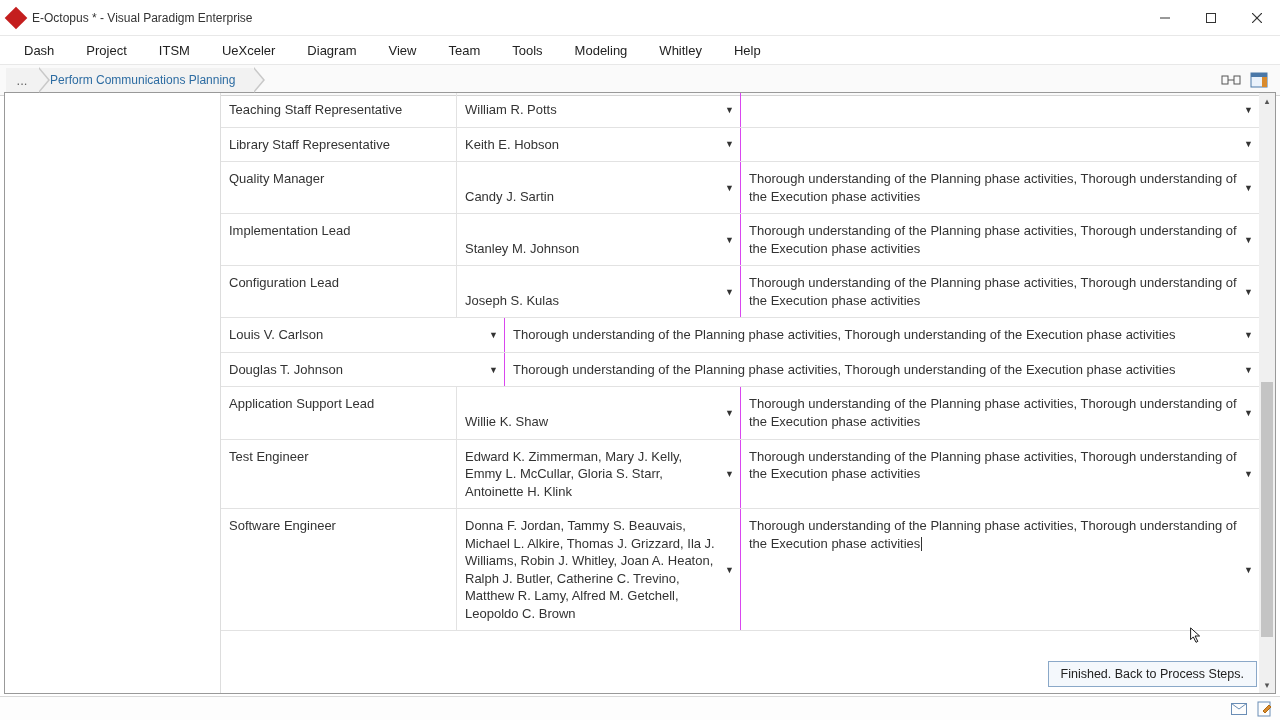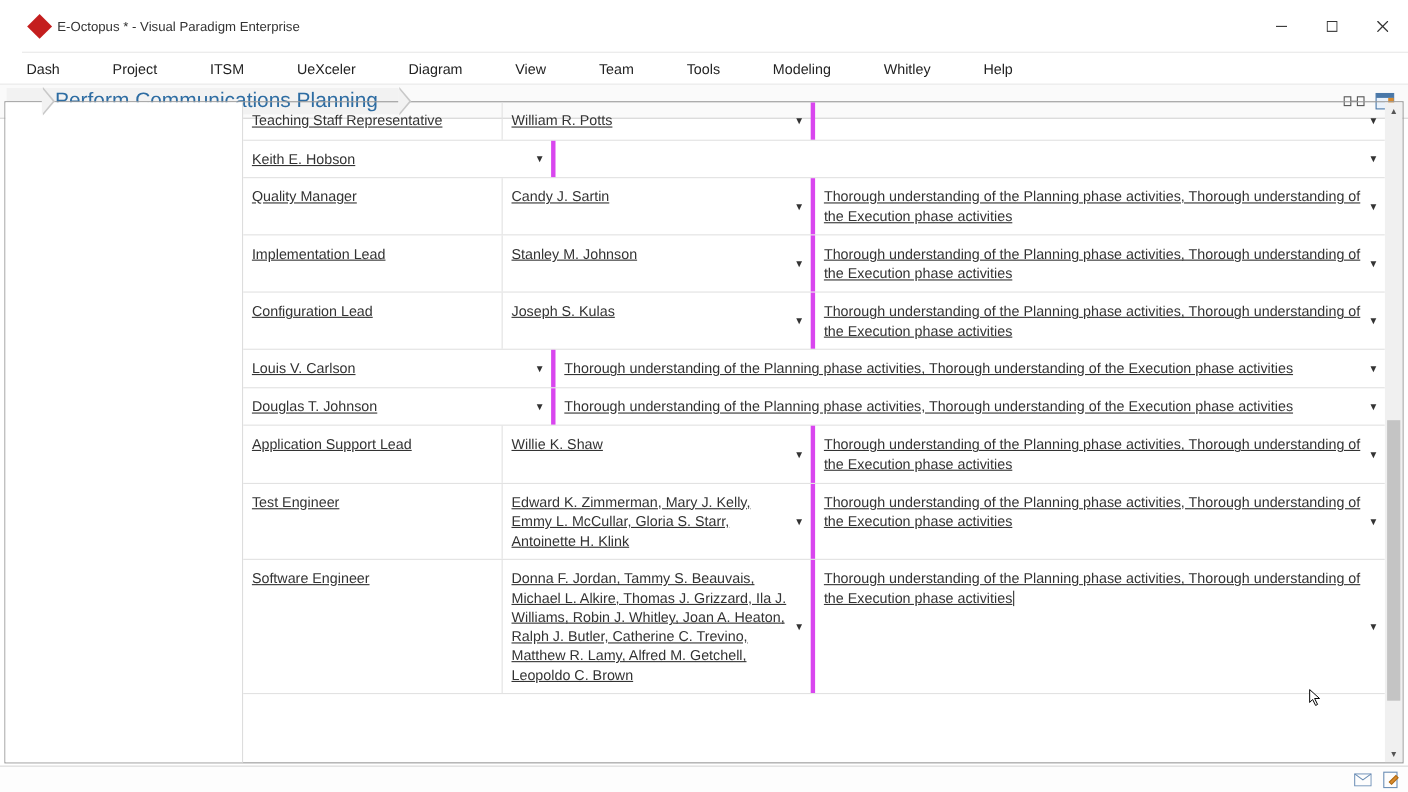--- a/index.html
+++ b/index.html
@@ -1,49 +1,49 @@
 <!DOCTYPE html>
 <html><head>
 <meta charset="utf-8">
 <style>
 * { box-sizing: border-box; margin: 0; padding: 0; font-family: "Segoe UI", Tahoma, sans-serif; }
 body { background: #fff; width: 1280px; height: 720px; overflow: hidden; position: relative; }
 
-.titlebar { height: 48px; display: flex; align-items: center; padding: 0 0 0 8px; border-bottom: 1px solid #e8e8e8; margin-left: 20px; }
+.titlebar { height: 36px; display: flex; align-items: center; padding: 0 0 0 8px; border-bottom: 1px solid #e8e8e8; }
 .titlebar .app-icon { width: 16px; height: 16px; background: #c41e1e; transform: rotate(45deg); margin-right: 8px; }
 .titlebar .title { font-size: 12px; color: #333; flex: 1; }
 .titlebar .win-btns { display: flex; }
 .titlebar .win-btn { width: 46px; height: 32px; display: flex; align-items: center; justify-content: center; }
 .titlebar .win-btn svg { width: 10px; height: 10px; }
 
-.menubar { height: 28px; display: flex; align-items: center; padding: 0 8px; gap: 16px; }
+.menubar { height: 28px; display: flex; align-items: center; padding: 0 8px; gap: 0; }
 .menubar .menu-item { padding: 4px 16px; font-size: 13px; color: #222; cursor: pointer; }
 
 .breadcrumb-bar { height: 32px; display: flex; align-items: center; padding: 0 6px; border-top: 1px solid #e8e8e8; border-bottom: 1px solid #d4d4d4; background: #fafafa; }
 .breadcrumb-bar .bc-more { width: 32px; height: 24px; display: flex; align-items: center; justify-content: center; font-size: 13px; color: #666; background: #f2f2f2; position: relative; }
-.breadcrumb-bar .bc-item { height: 24px; display: flex; align-items: center; padding: 0 18px 0 22px; font-size: 19px; color: #2d6ca2; background: #f2f2f2; position: relative; margin-left: -10px; }
+.breadcrumb-bar .bc-item { height: 24px; display: flex; align-items: center; padding: 0 18px 0 22px; font-size: 12px; color: #2d6ca2; background: #f2f2f2; position: relative; margin-left: -10px; }
 .bc-chevron { position: absolute; right: -10px; top: 0; width: 0; height: 0; border-top: 12px solid transparent; border-bottom: 12px solid transparent; border-left: 10px solid #f2f2f2; z-index: 2; }
 .bc-chevron-border { position: absolute; right: -12px; top: -1px; width: 0; height: 0; border-top: 13px solid transparent; border-bottom: 13px solid transparent; border-left: 11px solid #c8c8c8; z-index: 1; }
 .breadcrumb-bar .spacer { flex: 1; }
 .breadcrumb-bar .bc-icons { display: flex; gap: 6px; padding-right: 4px; }
 .bc-icons .tool-icon { width: 22px; height: 22px; display: flex; align-items: center; justify-content: center; }
 
 .content-wrap { position: absolute; top: 92px; left: 4px; right: 4px; bottom: 26px; border: 1px solid #999; display: flex; }
 .left-gutter { width: 216px; border-right: 1px solid #ddd; background: #fff; }
 .table-area { flex: 1; overflow: hidden; position: relative; }
 .vscroll-outer { position: absolute; top: 0; right: 0; bottom: 0; width: 16px; background: #f0f0f0; display: flex; flex-direction: column; }
 .vscroll-outer .arrow { height: 16px; display: flex; align-items: center; justify-content: center; font-size: 9px; color: #555; }
 .vscroll-outer .track { flex: 1; position: relative; }
 .vscroll-outer .thumb { position: absolute; left: 2px; right: 2px; top: 48%; height: 45%; background: #c4c4c4; border-radius: 0; }
 
 .table-inner { position: absolute; top: 0; left: 0; right: 16px; bottom: 50px; overflow: hidden; }
 .trow { display: flex; border-bottom: 1px solid #e2e2e2; align-items: stretch; }
-.tcell { padding: 8px 8px; font-size: 13px; color: #333; line-height: 1.35; display: flex; align-items: flex-start; text-decoration: underline; }
+.tcell { padding: 8px 8px; font-size: 13px; color: #333; line-height: 1.35; display: flex; align-items: flex-start; }
 .tcell.role { width: 236px; border-right: 1px solid #e2e2e2; }
-.tcell.person { width: 284px; border-right: 4px solid #d946ef; position: relative; padding-right: 20px; }
+.tcell.person { width: 284px; border-right: 1px solid #d946ef; position: relative; padding-right: 20px; align-items: flex-end; }
 .tcell.info { flex: 1; position: relative; padding-right: 20px; }
 .dd-arrow { position: absolute; right: 6px; top: 50%; transform: translateY(-50%); font-size: 9px; color: #333; }
 .info .dd-arrow { top: 50%; }
 .text-cursor::after { content: ""; display: inline-block; width: 1px; height: 14px; background: #333; margin-left: 1px; vertical-align: middle; }
 
 .finished-btn-wrap { position: absolute; right: 18px; bottom: 6px; }
 .finished-btn { border: 1px solid #8aa8c8; background: #f4f8fc; padding: 5px 12px; font-size: 12.5px; color: #222; cursor: pointer; }
 
 .cursor-img { position: absolute; right: 72px; bottom: 44px; pointer-events: none; }
 .cursor-img svg { width: 14px; height: 18px; }
@@ -131,20 +131,21 @@
           <div class="tcell person">
             <span>William R. Potts</span>
             <span class="dd-arrow">▼</span>
           </div>
           <div class="tcell info">
             <span></span>
             <span class="dd-arrow">▼</span>
           </div>
         </div>
         <div class="trow">
+          <div class="tcell role">Library Staff Representative</div>
           <div class="tcell person">
             <span>Keith E. Hobson</span>
             <span class="dd-arrow">▼</span>
           </div>
           <div class="tcell info">
             <span></span>
             <span class="dd-arrow">▼</span>
           </div>
         </div>
         <div class="trow">
@@ -236,20 +237,25 @@
       </div>
 
     <div class="vscroll-outer">
       <div class="arrow">▴</div>
       <div class="track">
         <div class="thumb"></div>
       </div>
       <div class="arrow">▾</div>
     </div>
 
+    <div class="finished-btn-wrap">
+      <button class="finished-btn">
+        <span>Finished. Back to Process Steps.</span>
+      </button>
+    </div>
     <div class="cursor-img">
       <svg viewBox="0 0 14 20">
           <path d="M1 1 L1 14 L4 11 L7 17 L9 16 L6 10 L11 10 Z" fill="#fff" stroke="#000" stroke-width="1"></path>
         </svg>
     </div>
   </div>
 </div>
 
 <div class="statusbar">
   <div class="sb-icon">

